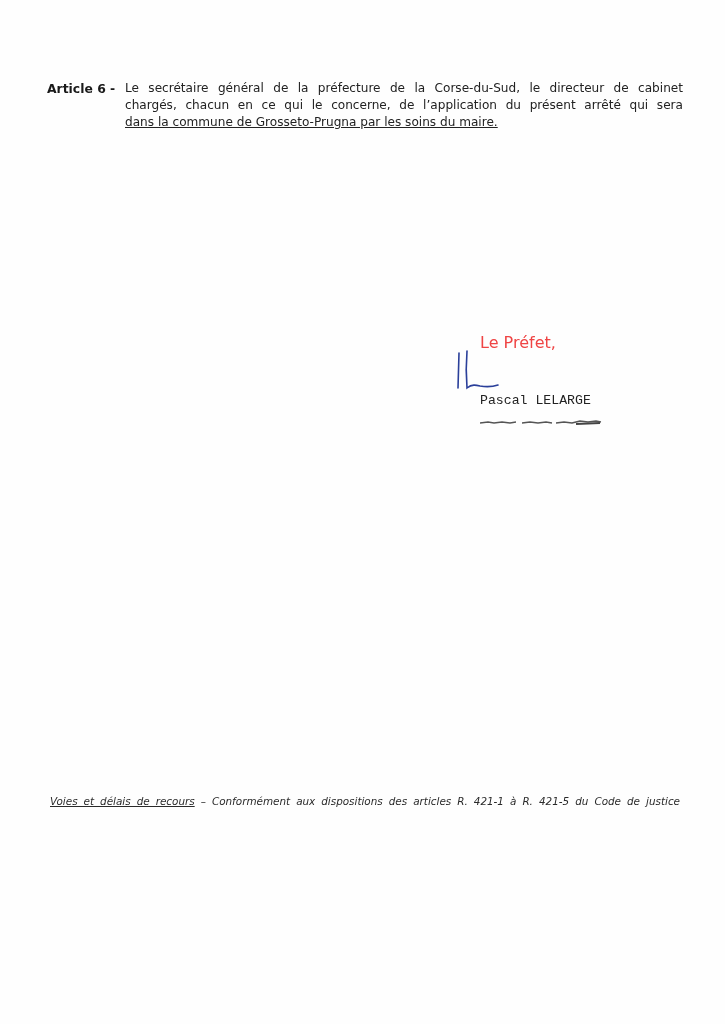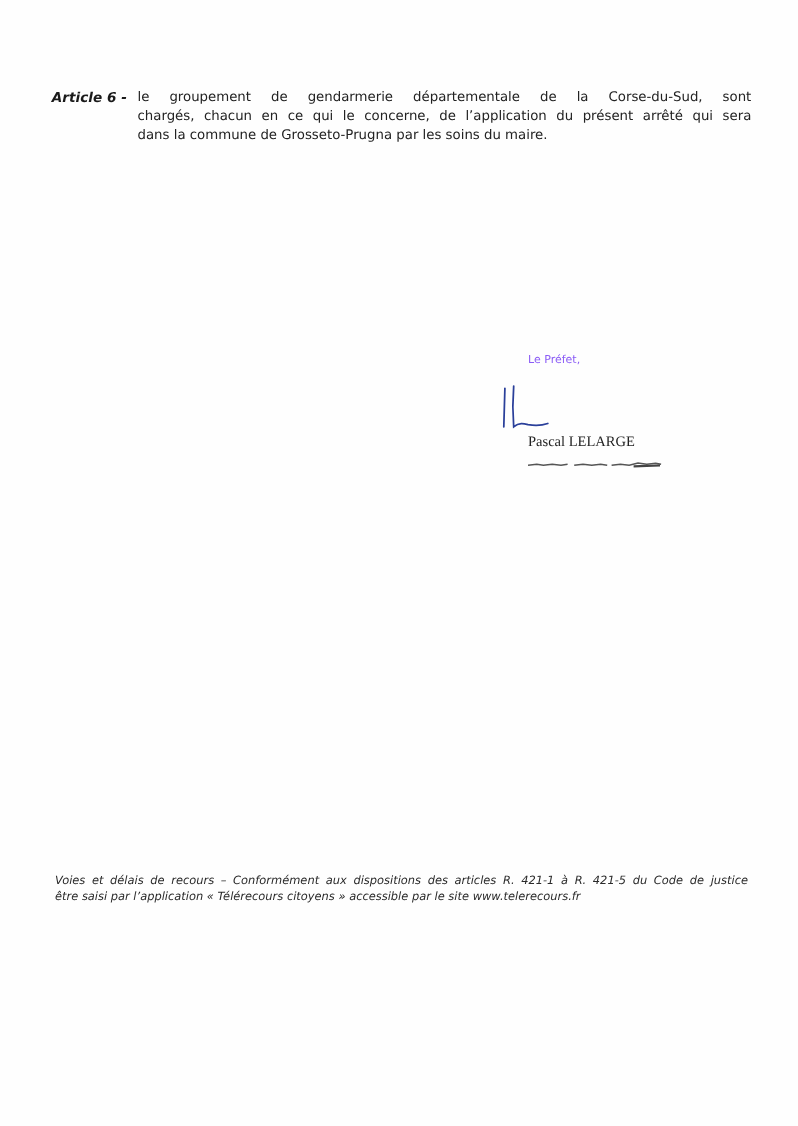--- a/index.html
+++ b/index.html
@@ -29,67 +29,67 @@
     }
     .article-label {
       position: absolute;
       left: 0;
       top: 0;
       font-weight: bold;
       font-size: 12.4px;
       line-height: 17px;
       color: #1a1a1a;
       white-space: nowrap;
-      font-style: italic;
     }
     .article-body {
       position: absolute;
       left: 78px;
       top: 0;
       width: 558px;
       font-size: 12.1px;
       line-height: 17.1px;
       text-align: justify;
       color: #222;
     }
     .article-body .line {
       display: block;
       text-align: justify;
       text-align-last: justify;
       white-space: nowrap;
       overflow: visible;
     }
     .article-body .line.last {
       text-align-last: left;
+      text-decoration: underline;
     }
     .signature-block {
       position: absolute;
       left: 440px;
       top: 310px;
       width: 240px;
     }
     .title-prefet {
       position: absolute;
       left: 40px;
-      top: 12px;
-      font-size: 10px;
-      color: #8b5cf6;
+      top: 23px;
+      font-size: 16px;
+      color: #ef4444;
     }
     .signature-mark {
       position: absolute;
       left: 10px;
       top: 38px;
       width: 70px;
       height: 45px;
     }
     .signer-name {
       position: absolute;
       left: 40px;
       top: 83px;
-      font-family: Liberation Serif, serif;
+      font-family: Liberation Mono, monospace;
       font-size: 13.2px;
       color: #222;
     }
     .scribble {
       position: absolute;
       left: 40px;
       top: 108px;
       width: 122px;
       height: 8px;
     }
@@ -103,47 +103,46 @@
       font-style: italic;
       color: #2a2a2a;
     }
     .footer .line {
       display: block;
       white-space: nowrap;
       text-align: justify;
       text-align-last: justify;
     }
     .footer .line.last { text-align-last: left; }
-    .footer .u { }
+    .footer .u { text-decoration: underline; }
   </style>
 </head>
 <body>
 
 <div class="page">
 
   <div class="article">
     <div class="article-label">Article 6 -</div>
     <div class="article-body">
-      <span class="line">le groupement de gendarmerie départementale de la Corse-du-Sud, sont</span>
+      <span class="line">Le secrétaire général de la préfecture de la Corse-du-Sud, le directeur de cabinet</span>
       <span class="line">chargés, chacun en ce qui le concerne, de l’application du présent arrêté qui sera</span>
       <span class="line last">dans la commune de Grosseto-Prugna par les soins du maire.</span>
     </div>
   </div>
 
   <div class="signature-block">
     <div class="title-prefet">Le Préfet,</div>
     <svg class="signature-mark" viewBox="0 0 70 45">
       <path d="M9 5 L8 40" stroke="#2a3f9a" stroke-width="1.6" fill="none" stroke-linecap="round"></path>
       <path d="M17 3 C16 15 16 28 17 40 C22 36 26 37 30 38 C36 39 42 39 48 37" stroke="#2a3f9a" stroke-width="1.6" fill="none" stroke-linecap="round"></path>
     </svg>
     <div class="signer-name">Pascal LELARGE</div>
     <svg class="scribble" viewBox="0 0 122 8">
       <path d="M0 5 L8 4 L14 5 L22 4 L30 5 L36 4 M42 5 L50 4 L58 5 L66 4 L72 5 M76 5 L84 4 L92 5 L100 3 L108 4 L116 3 L121 4" stroke="#555" stroke-width="1.3" fill="none"></path>
       <path d="M96 6 L120 5" stroke="#444" stroke-width="2" fill="none"></path>
     </svg>
   </div>
 
   <div class="footer">
     <span class="line"><span class="u">Voies et délais de recours</span><span> – Conformément aux dispositions des articles R. 421-1 à R. 421-5 du Code de justice</span></span>
-    <span class="line last">être saisi par l’application « Télérecours citoyens » accessible par le site www.telerecours.fr</span>
   </div>
 
 </div>
 
 </body></html>

